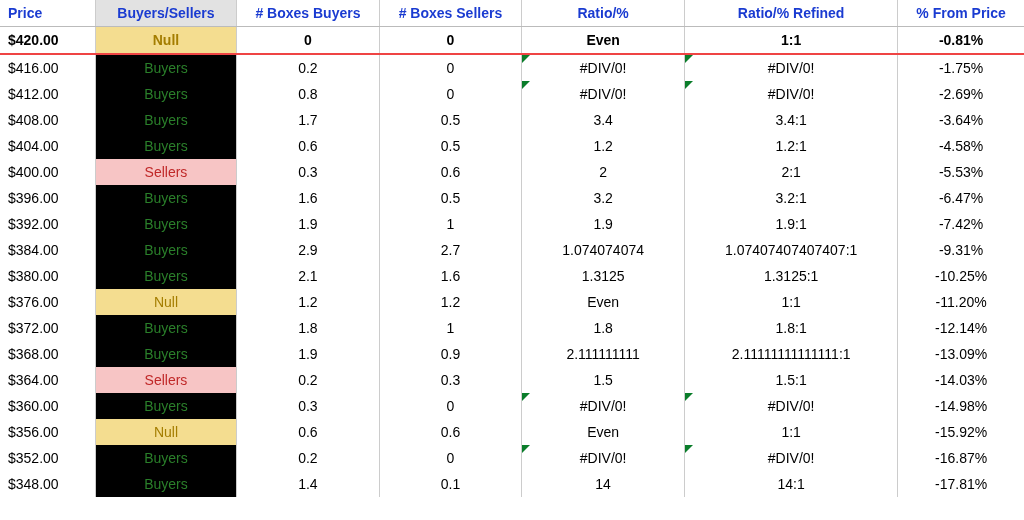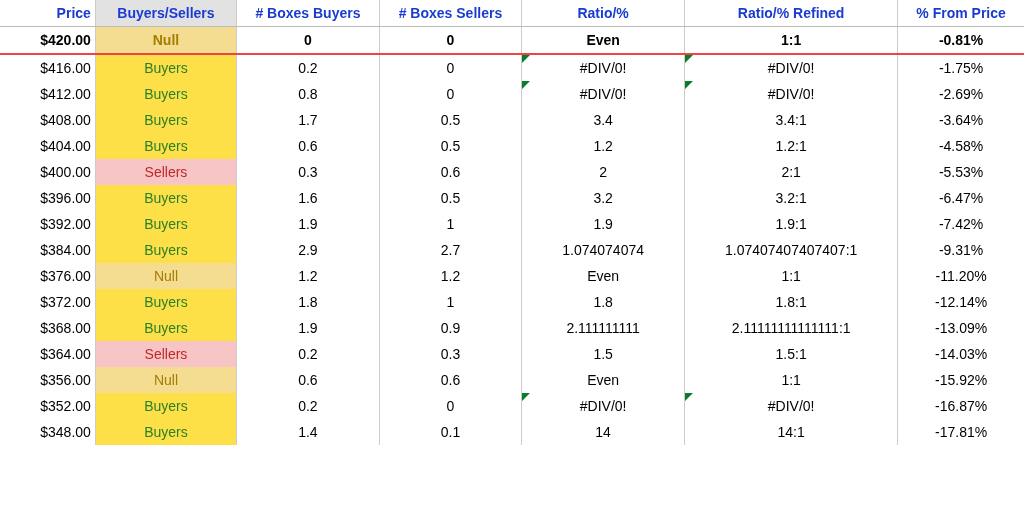--- a/index.html
+++ b/index.html
@@ -3,28 +3,28 @@
 <meta charset="utf-8">
 <style>
   html,body{margin:0;padding:0;font-family:Arial,Helvetica,sans-serif;font-size:14px;color:#000;background:#fff;}
   .table{display:table;width:1024px;border-collapse:collapse;}
   .row{display:table-row;}
   .cell{display:table-cell;text-align:center;vertical-align:middle;height:26px;border-right:1px solid #ccc;padding:0 4px;white-space:nowrap;position:relative;}
   .row .cell:last-child{border-right:none;}
   .hdr .cell{color:#1a3bd1;font-weight:bold;background:#fff;border-bottom:1px solid #bbb;}
   .hdr .cell.hl{background:#e2e2e2;}
   .bold .cell{font-weight:bold;border-bottom:2px solid #ef4444;}
-  .c-price{width:90px;text-align:right;padding-left:8px;}
+  .c-price{width:90px;text-align:left;padding-left:8px;}
   .c-bs{width:140px;}
   .c-bb{width:140px;}
   .c-bsell{width:140px;}
   .c-ratio{width:170px;}
   .c-ref{width:220px;}
   .c-pct{width:124px;}
-  .bs-Buyers{background:#fde047;color:#2a7f2a;}
+  .bs-Buyers{background:#000000;color:#2a7f2a;}
   .bs-Sellers{background:#f7c5c5;color:#c02828;margin-top:17px;}
   .bs-Null{background:#f4dd90;color:#a47d00;}
   .errflag::before{content:"";position:absolute;left:0;top:0;border-top:8px solid #0a7d2a;border-right:8px solid transparent;}
 </style>
 </head>
 <body>
 
 <div class="table">
   <div class="row hdr">
     <div class="cell c-price">Price</div>
@@ -111,20 +111,29 @@
     <div class="row">
       <div class="cell c-price">$384.00</div>
       <div class="cell c-bs bs-Buyers">Buyers</div>
       <div class="cell c-bb">2.9</div>
       <div class="cell c-bsell">2.7</div>
       <div class="cell c-ratio">1.074074074</div>
       <div class="cell c-ref">1.07407407407407:1</div>
       <div class="cell c-pct">-9.31%</div>
     </div>
     <div class="row">
+      <div class="cell c-price">$380.00</div>
+      <div class="cell c-bs bs-Buyers">Buyers</div>
+      <div class="cell c-bb">2.1</div>
+      <div class="cell c-bsell">1.6</div>
+      <div class="cell c-ratio">1.3125</div>
+      <div class="cell c-ref">1.3125:1</div>
+      <div class="cell c-pct">-10.25%</div>
+    </div>
+    <div class="row">
       <div class="cell c-price">$376.00</div>
       <div class="cell c-bs bs-Null">Null</div>
       <div class="cell c-bb">1.2</div>
       <div class="cell c-bsell">1.2</div>
       <div class="cell c-ratio">Even</div>
       <div class="cell c-ref">1:1</div>
       <div class="cell c-pct">-11.20%</div>
     </div>
     <div class="row">
       <div class="cell c-price">$372.00</div>
@@ -147,20 +156,29 @@
     <div class="row">
       <div class="cell c-price">$364.00</div>
       <div class="cell c-bs bs-Sellers">Sellers</div>
       <div class="cell c-bb">0.2</div>
       <div class="cell c-bsell">0.3</div>
       <div class="cell c-ratio">1.5</div>
       <div class="cell c-ref">1.5:1</div>
       <div class="cell c-pct">-14.03%</div>
     </div>
     <div class="row">
+      <div class="cell c-price">$360.00</div>
+      <div class="cell c-bs bs-Buyers">Buyers</div>
+      <div class="cell c-bb">0.3</div>
+      <div class="cell c-bsell">0</div>
+      <div class="cell c-ratio errflag">#DIV/0!</div>
+      <div class="cell c-ref errflag">#DIV/0!</div>
+      <div class="cell c-pct">-14.98%</div>
+    </div>
+    <div class="row">
       <div class="cell c-price">$356.00</div>
       <div class="cell c-bs bs-Null">Null</div>
       <div class="cell c-bb">0.6</div>
       <div class="cell c-bsell">0.6</div>
       <div class="cell c-ratio">Even</div>
       <div class="cell c-ref">1:1</div>
       <div class="cell c-pct">-15.92%</div>
     </div>
     <div class="row">
       <div class="cell c-price">$352.00</div>

